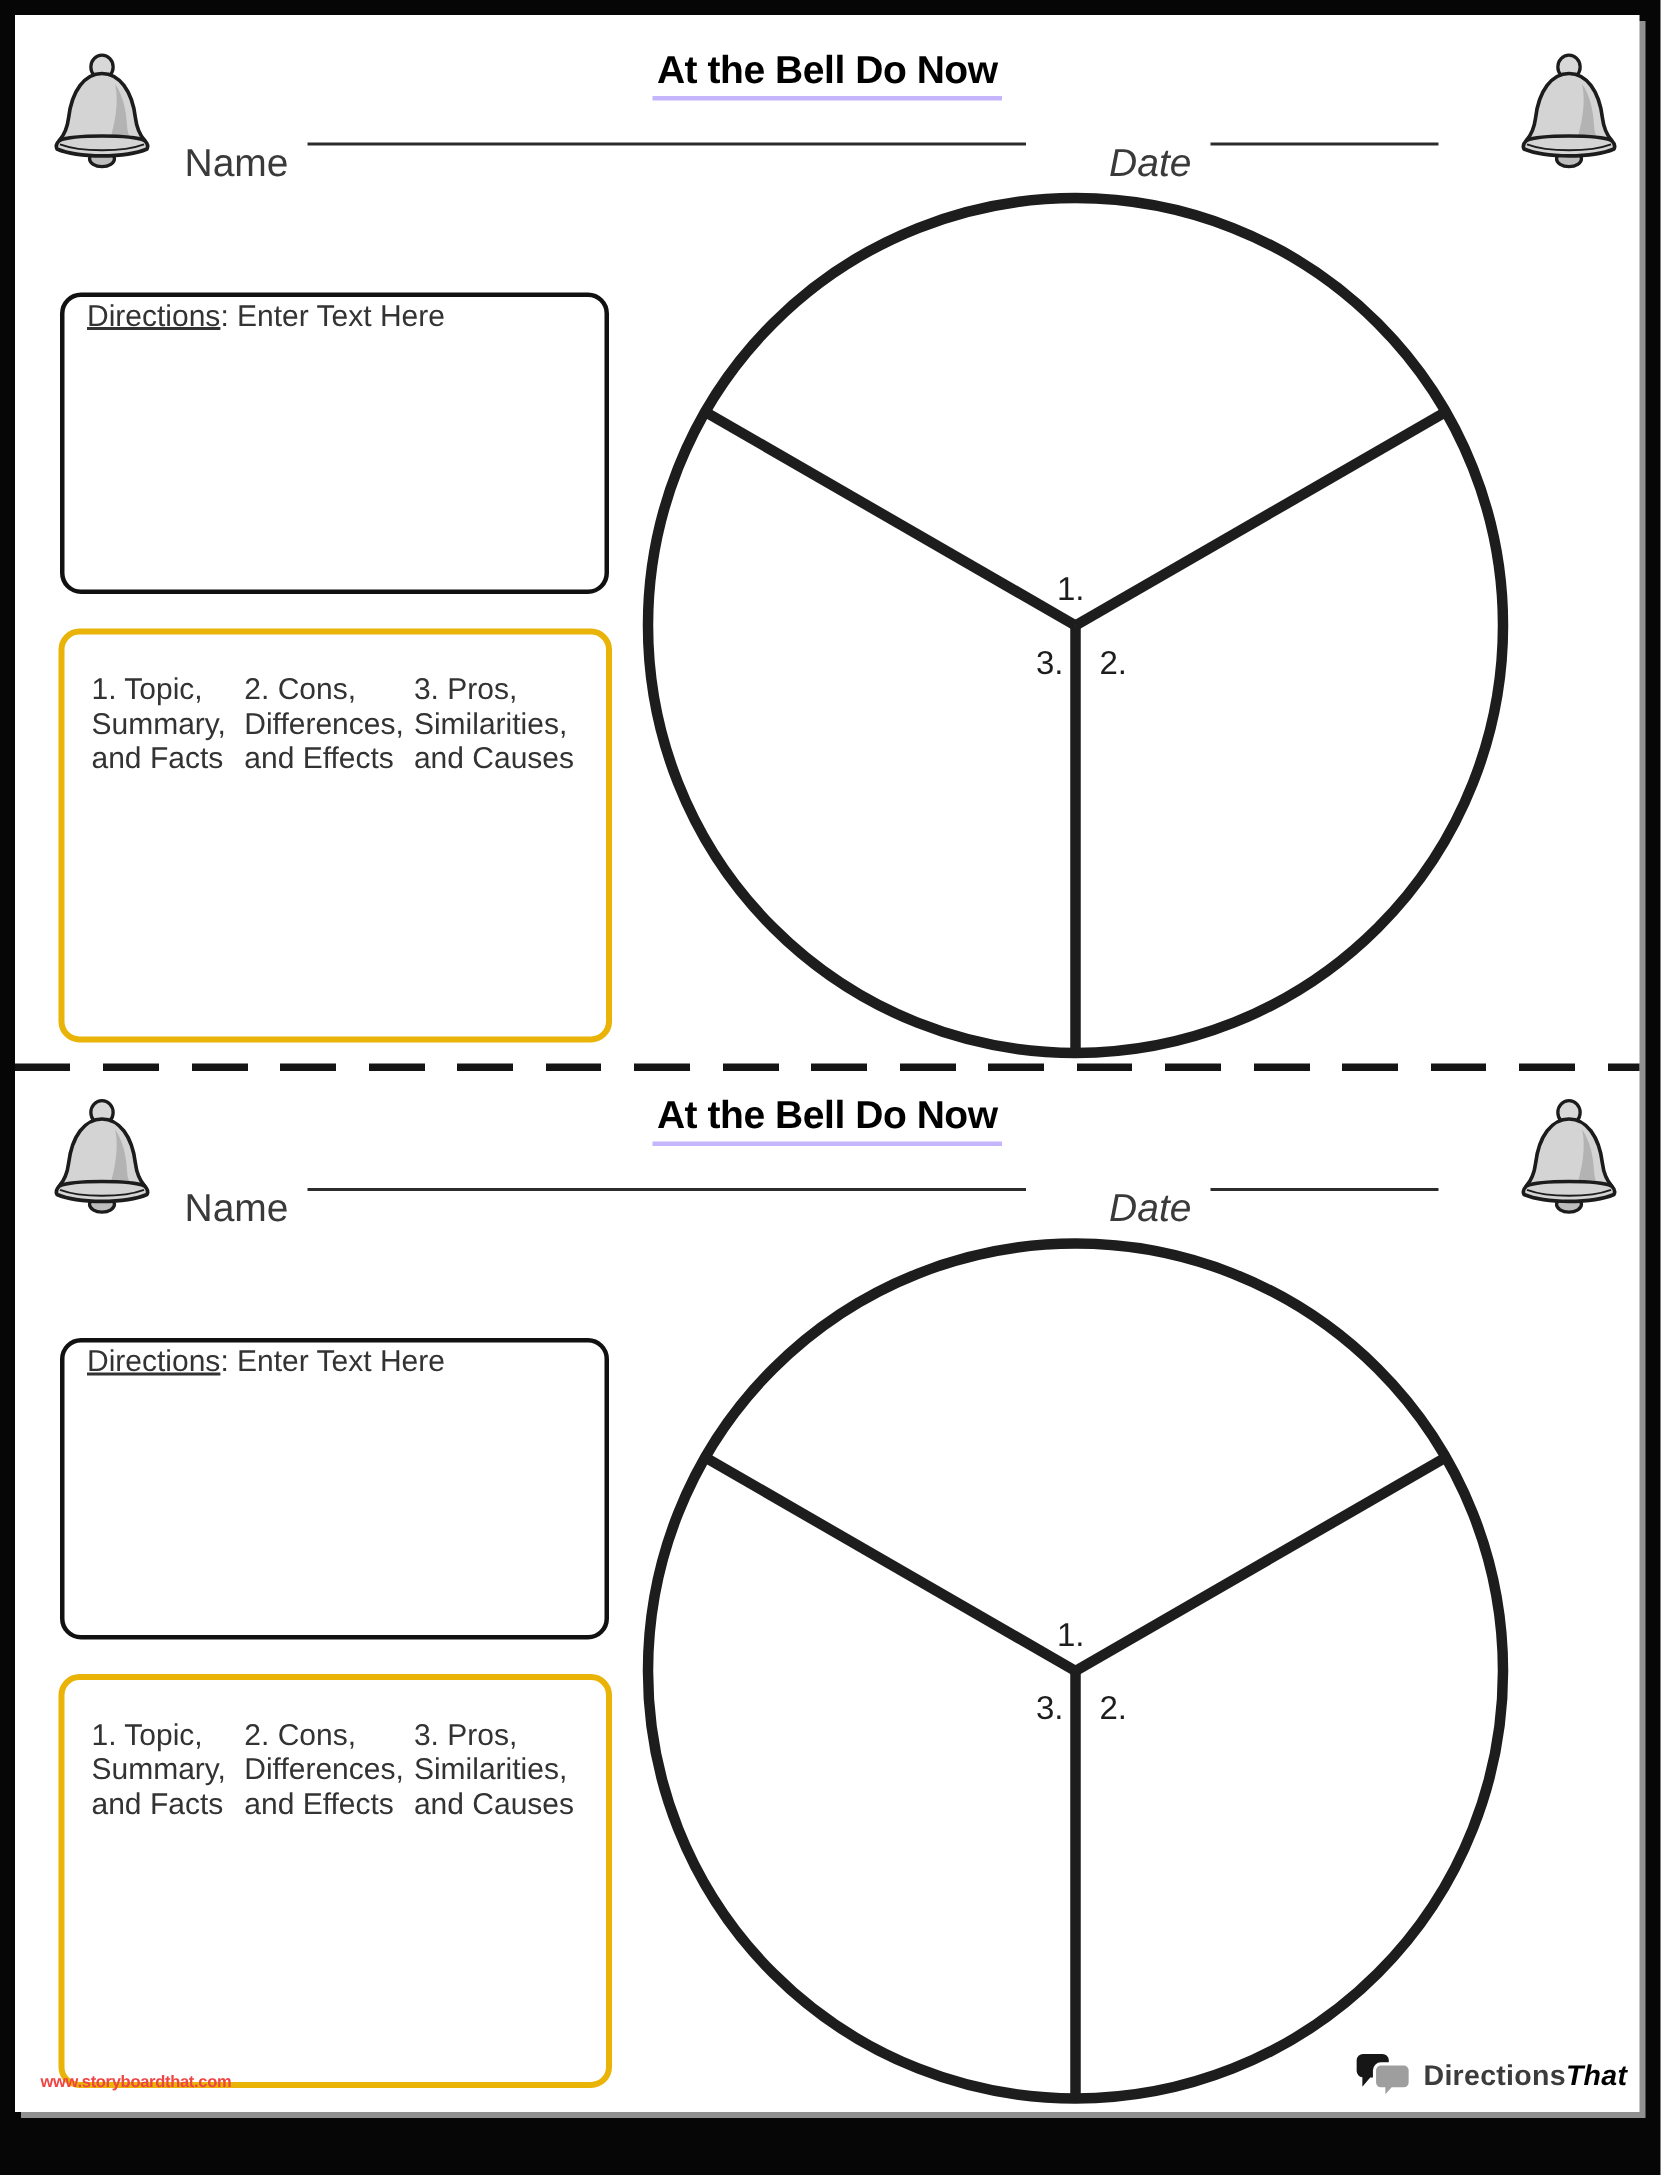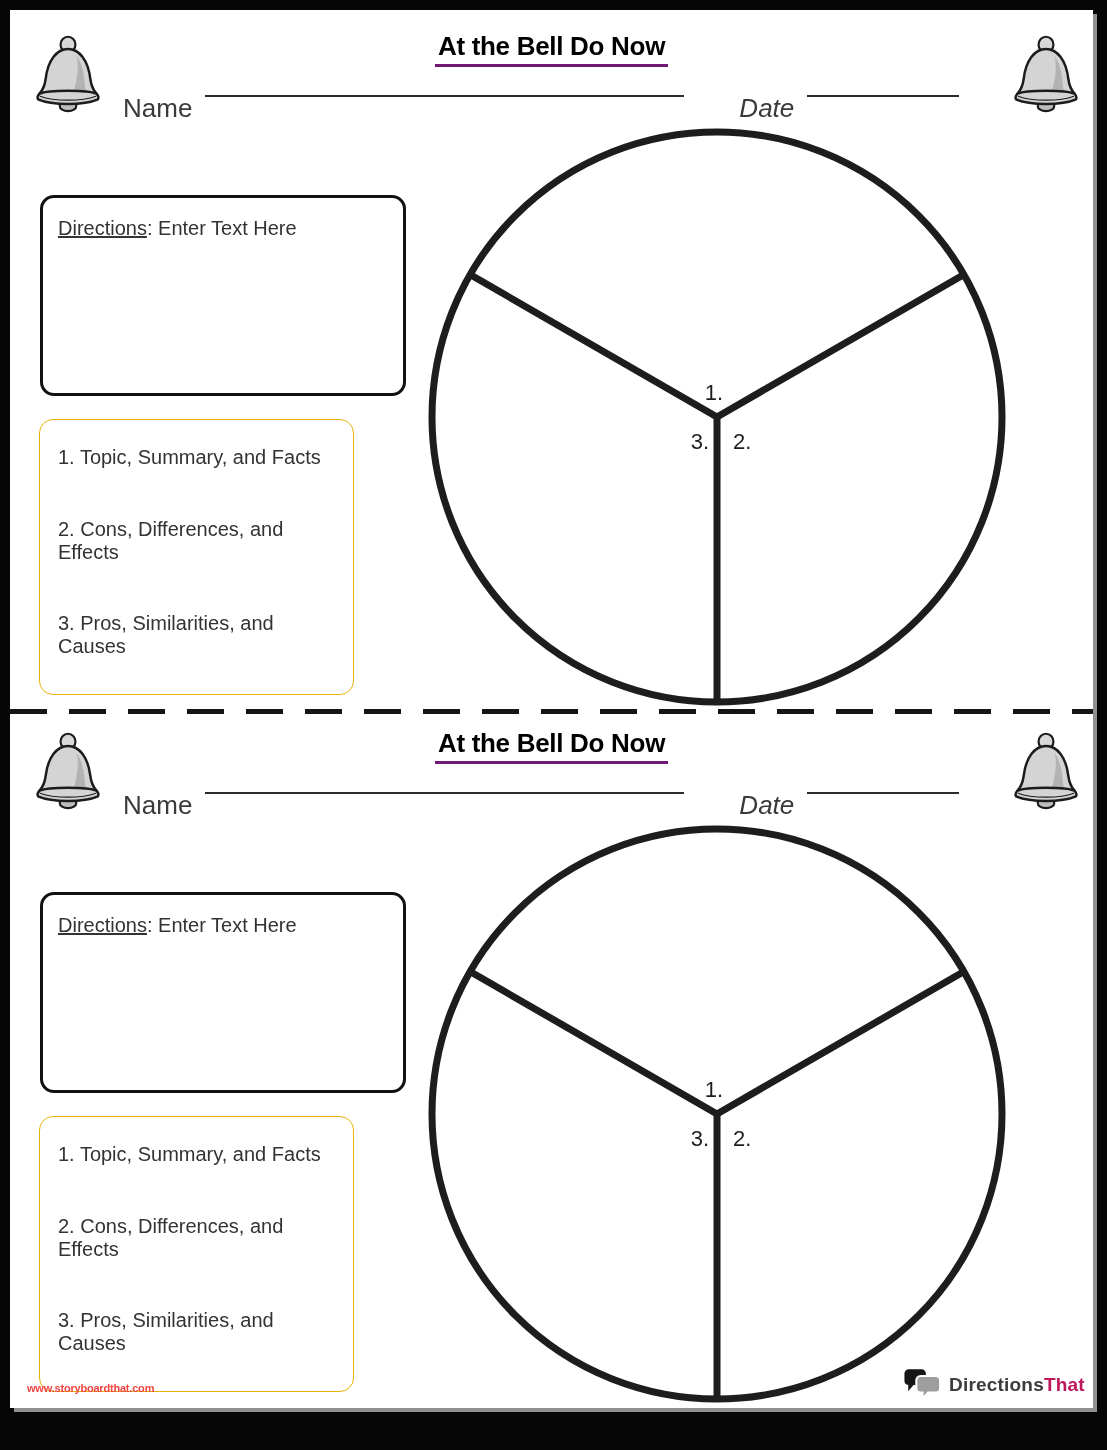--- a/index.html
+++ b/index.html
@@ -15,60 +15,60 @@
   .s1{top:0;}
   .s2{top:697px;}
 
   .bell{position:absolute;width:70px;height:86px;}
   .bell-left{left:23px;top:24px;}
   .bell-right{left:1001px;top:24px;}
 
   .title-row{position:absolute;left:0;top:21px;width:100%;text-align:center;}
   .title{
     display:inline-block;font-size:26px;font-weight:bold;color:#000;
-    letter-spacing:-0.3px;border-bottom:3px solid #701a75;padding:0 3px 2px;
+    letter-spacing:-0.3px;border-bottom:3px solid #c4b5fd;padding:0 3px 2px;
   }
 
   .name-row{position:absolute;left:113px;top:84px;height:38px;display:flex;align-items:flex-start;}
   .field-label{font-size:26px;color:#3a3a3a;line-height:1.1;}
   .line{height:1px;border-bottom:2.5px solid #2c2c2c;}
   .name-line{width:479px;margin-left:13px;}
   .date-label{margin-left:55px;font-style:italic;}
   .date-line{width:152px;margin-left:13px;}
 
   .directions-box{
     position:absolute;left:30px;top:185px;width:366px;height:201px;
     border:3px solid #111;border-radius:14px;box-sizing:border-box;
-    padding:19px 15px;font-size:20px;color:#333;
+    padding:2px 15px;font-size:20px;color:#333;
   }
   .directions-label{text-decoration:underline;}
 
   .list-box{
-    position:absolute;left:29px;top:409px;width:315px;height:276px;
-    border:1px solid #eab308;border-radius:14px;box-sizing:border-box;
+    position:absolute;left:29px;top:409px;width:369px;height:276px;
+    border:4px solid #eab308;border-radius:14px;box-sizing:border-box;
     padding:26px 16px 36px 18px;font-size:20px;color:#333;
-    display:flex;flex-direction:column;justify-content:space-between;
+    display:flex;justify-content:space-between;
   }
 
   .circle-svg{position:absolute;left:413px;top:113px;}
   .circle-num{font-family:"Liberation Sans","DejaVu Sans",sans-serif;font-size:22px;fill:#1d1d1d;}
 
   .separator{
     position:absolute;left:0;top:699px;width:1083px;height:5px;z-index:4;
     background:repeating-linear-gradient(90deg,#151515 0 37px,transparent 37px 59px);
   }
 
   .site-url{
     position:absolute;left:17px;top:1372px;z-index:6;
     font-size:11px;font-weight:bold;color:#ef4444;letter-spacing:-0.2px;
   }
   .brand{position:absolute;left:893px;top:1358px;display:flex;align-items:center;z-index:6;}
   .brand-icon{width:40px;height:34px;margin-right:6px;}
   .brand-text{font-size:19px;font-weight:bold;color:#3c3c3c;letter-spacing:0.2px;}
-  .brand-text .that{color:#be185d;}
+  .brand-text .that{color:#000000;font-style:italic;}
 </style>
 </head>
 <body>
 
 <div class="canvas">
   <div class="page">
 
     <section class="sheet-section s1">
       <div class="bell bell-left">
         <svg width="70" height="86" viewBox="0 0 80 96">

